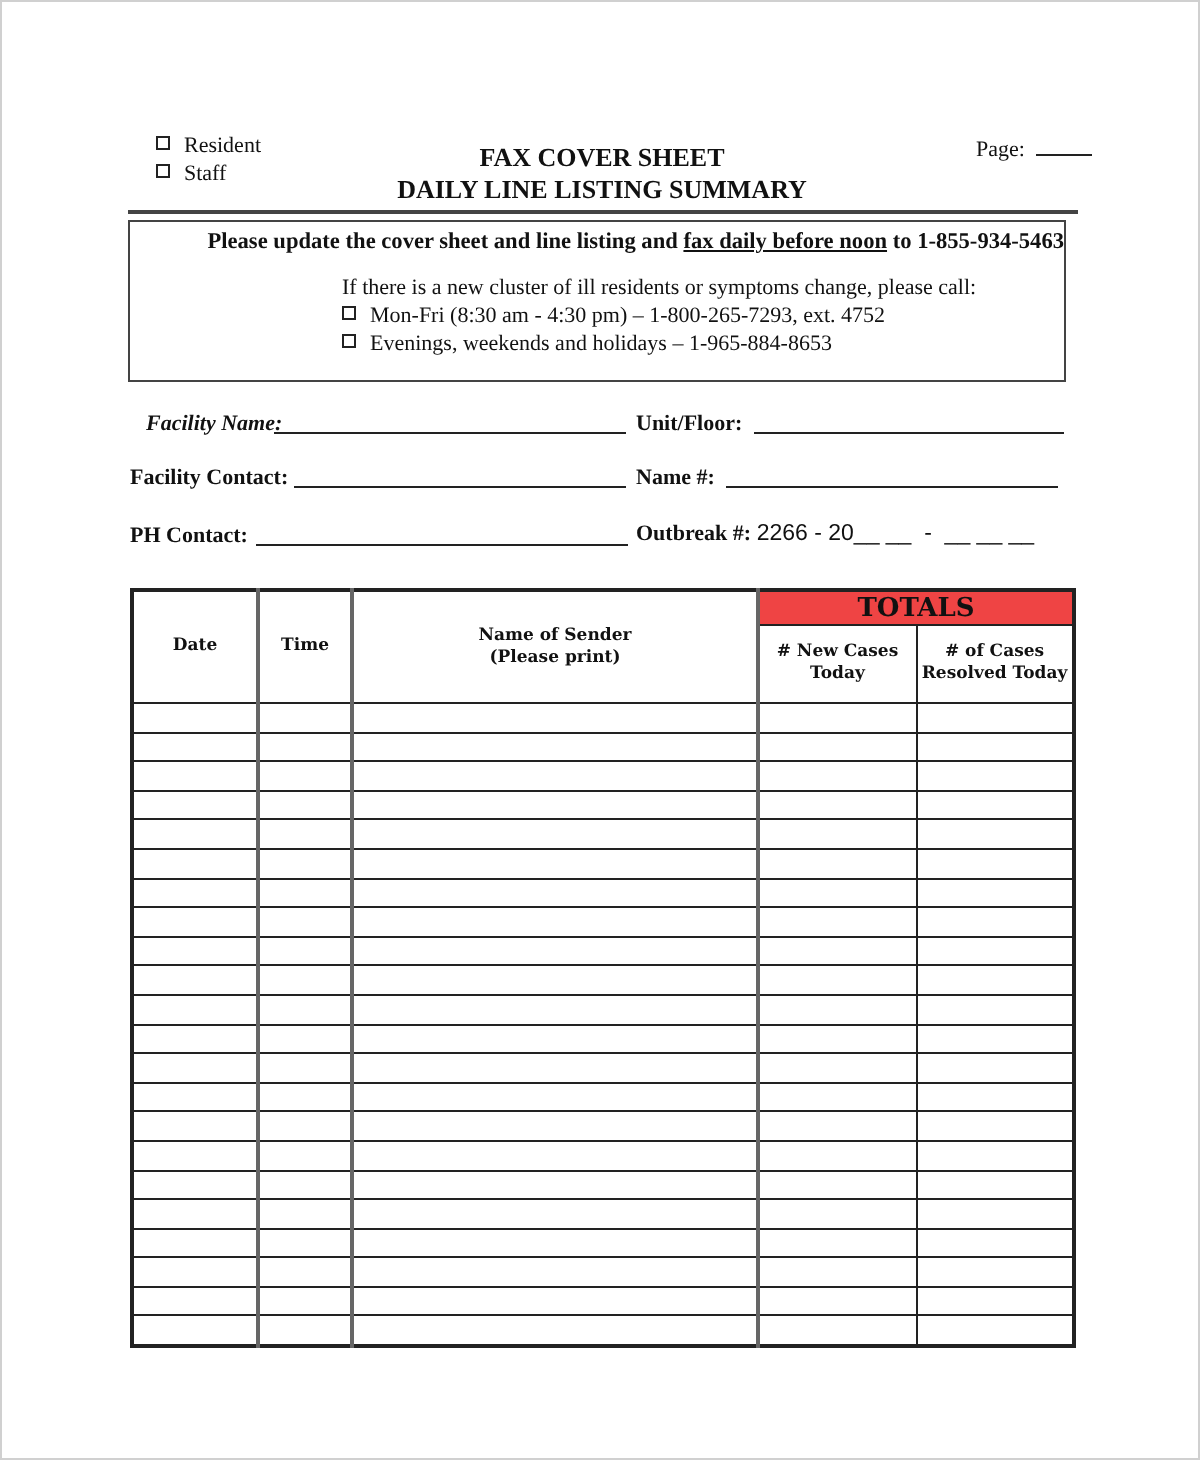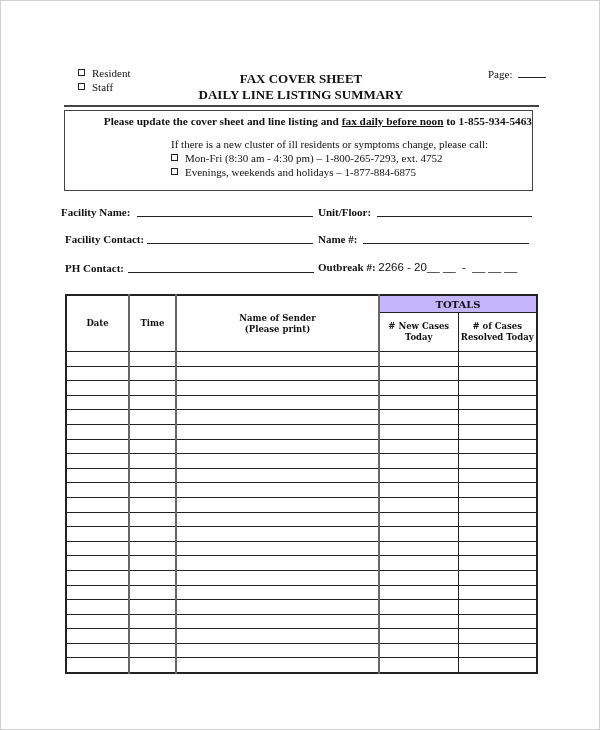--- a/index.html
+++ b/index.html
@@ -12,21 +12,21 @@
   .hr { position: absolute; left: 63px; width: 475px; height: 2px; background: #444; }
   .notice { position: absolute; left: 63px; top: 109px; width: 467px; height: 79px; border: 1.5px solid #444; }
   .notice-main { position: absolute; top: 4px; left: 0; width: 100%; text-align: right; font-size: 11.3px; font-weight: bold; }
   .notice-main u { text-decoration: underline; }
   .notice-sub { position: absolute; left: 106px; font-size: 11px; }
   .field-label { font-weight: bold; font-size: 11px; }
   .line { position: absolute; height: 1.2px; background: #222; }
   table.log { position: absolute; left: 64px; top: 293px; width: 471px; border-collapse: collapse; table-layout: fixed; }
   table.log td, table.log th { border: 1px solid #222; padding: 0; font-family: "DejaVu Serif", serif; font-size: 8.5px; font-weight: bold; text-align: center; }
   table.log { border: 2px solid #222; }
-  table.log .totals { background: #c4b5fd; height: 16px; font-size: 10px; }
+  table.log .totals { background: #ef4444; height: 16px; font-size: 13px; }
   table.log .hdr { height: 38px; line-height: 1.25; }
   table.log tr.row td { height: 13.6px; }
   .vthick { border-left: 2px solid #666 !important; }
 </style>
 </head>
 <body>
 
 <div class="page">
 
   <div class="abs small" style="left:65px; top:66px;">
@@ -48,25 +48,25 @@
 
   <div class="notice">
     <div class="notice-main">
       <span>Please update the cover sheet and line listing and </span><u>fax daily before noon</u><span> to 1-855-934-5463</span>
     </div>
     <div class="notice-sub" style="top:27px;">If there is a new cluster of ill residents or symptoms change, please call:</div>
     <div class="notice-sub" style="top:41px;">
       <span class="cb"></span><span>Mon-Fri (8:30 am - 4:30 pm) – 1-800-265-7293, ext. 4752</span>
     </div>
     <div class="notice-sub" style="top:55px;">
-      <span class="cb"></span><span>Evenings, weekends and holidays – 1-877-884-6875</span>
+      <span class="cb"></span><span>Evenings, weekends and holidays – 1-965-884-8653</span>
     </div>
   </div>
 
-  <div class="abs field-label" style="left:60px; top:205px;">Facility Name:</div>
+  <div class="abs field-label" style="left:72px; top:205px;font-style:italic;">Facility Name:</div>
   <div class="line" style="left:136px; top:215px; width:176px;"></div>
   <div class="abs field-label" style="left:317px; top:205px;">Unit/Floor:</div>
   <div class="line" style="left:376px; top:215px; width:155px;"></div>
 
   <div class="abs field-label" style="left:64px; top:232px;">Facility Contact:</div>
   <div class="line" style="left:146px; top:242px; width:166px;"></div>
   <div class="abs field-label" style="left:317px; top:232px;">Name #:</div>
   <div class="line" style="left:362px; top:242px; width:166px;"></div>
 
   <div class="abs field-label" style="left:64px; top:261px;">PH Contact:</div>

